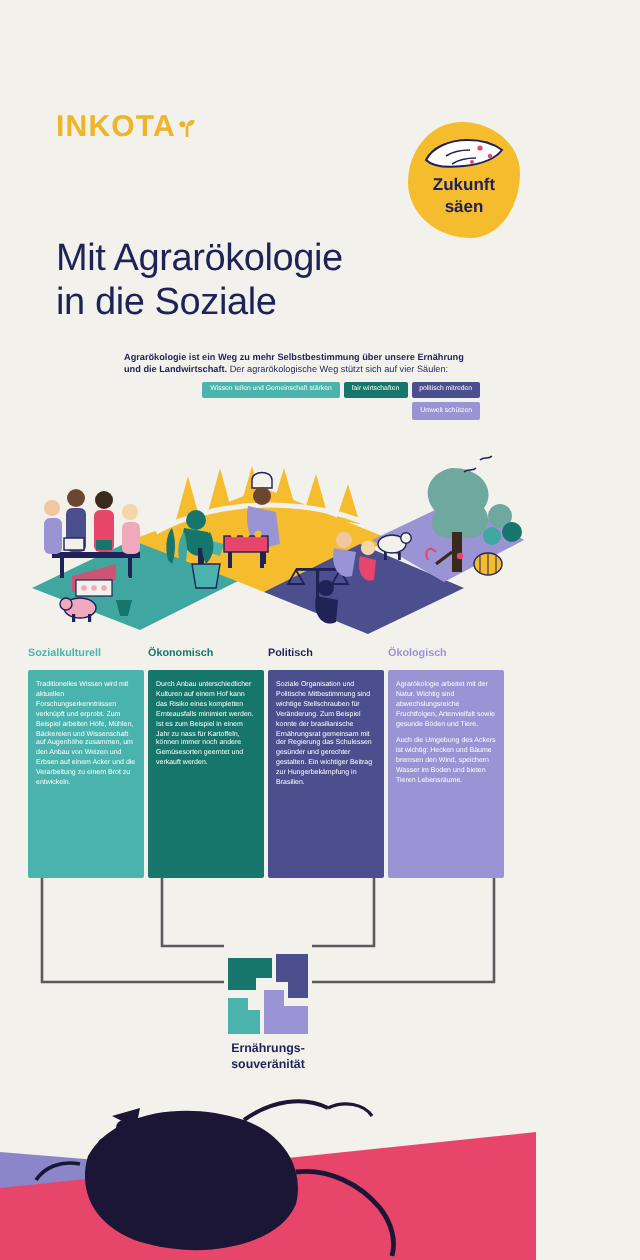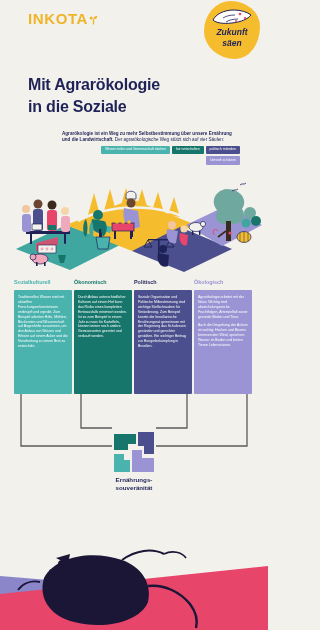--- a/index.html
+++ b/index.html
@@ -5,51 +5,51 @@
   * { box-sizing: border-box; margin: 0; padding: 0; }
   html, body {
     width: 268px; height: 630px;
     background: #f2f1ec;
     font-family: "Liberation Sans", sans-serif;
     overflow: hidden;
   }
   .page { position: relative; width: 268px; height: 630px; background: #f2f1ec; overflow: hidden; }
 
   
-  .header { position: relative; height: 72px; }
+  .header { position: relative; height: 72px; margin-top: 45px; }
   .logo {
     position: absolute; left: 28px; top: 10px;
     font-size: 15px; font-weight: 800; letter-spacing: 0.6px;
     color: #f0b429;
   }
   .logo-mark {
     display: inline-block; width: 9px; height: 9px; margin-left: 1px;
     position: relative; top: 1px;
   }
   .badge {
-    position: absolute; right: 8px; top: 1px;
-    width: 56px; height: 58px; font-style: italic;
+    position: absolute; right: 8px; top: 16px;
+    width: 56px; height: 58px;
   }
   .badge-blob {
     position: absolute; inset: 0;
     background: #f5bd2e;
     border-radius: 48% 52% 44% 56% / 52% 44% 56% 48%;
   }
   .badge svg { position: absolute; left: 6px; top: 4px; }
   .badge-text {
     position: absolute; left: 0; right: 0; top: 26px;
     text-align: center;
     font-size: 8.5px; font-weight: 800; color: #1f2257;
     line-height: 11px;
   }
 
   
   .title {
     margin: 2px 0 0 28px;
-    font-size: 16px; font-weight: 700; line-height: 22px;
+    font-size: 19px; font-weight: 400; line-height: 22px;
     color: #1f2257; letter-spacing: -0.2px;
     max-width: 190px;
   }
 
   
   .intro { margin: 13px 28px 0 62px; }
   .intro p {
     font-size: 4.6px; line-height: 6.4px; color: #1f2257;
   }
   .intro p b { font-weight: 800; }

